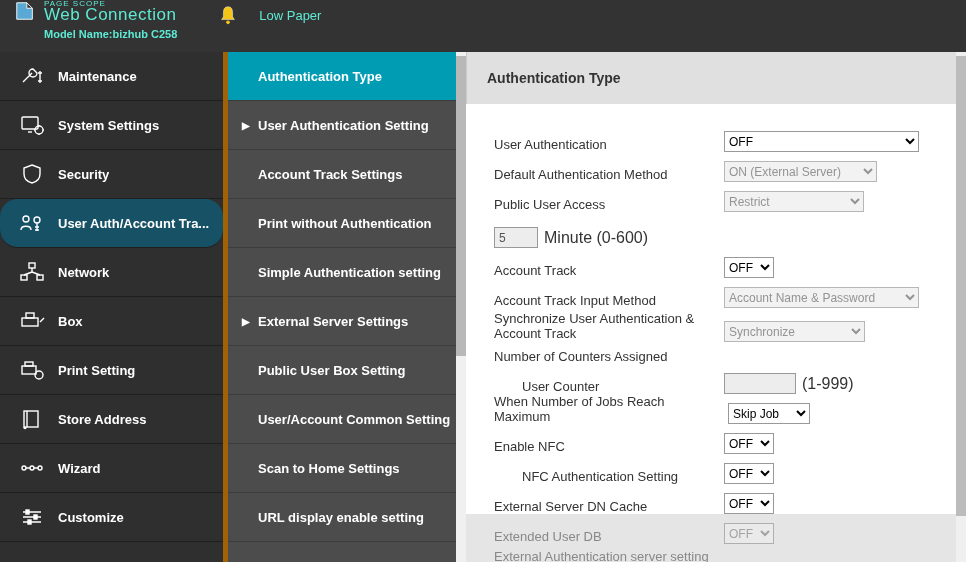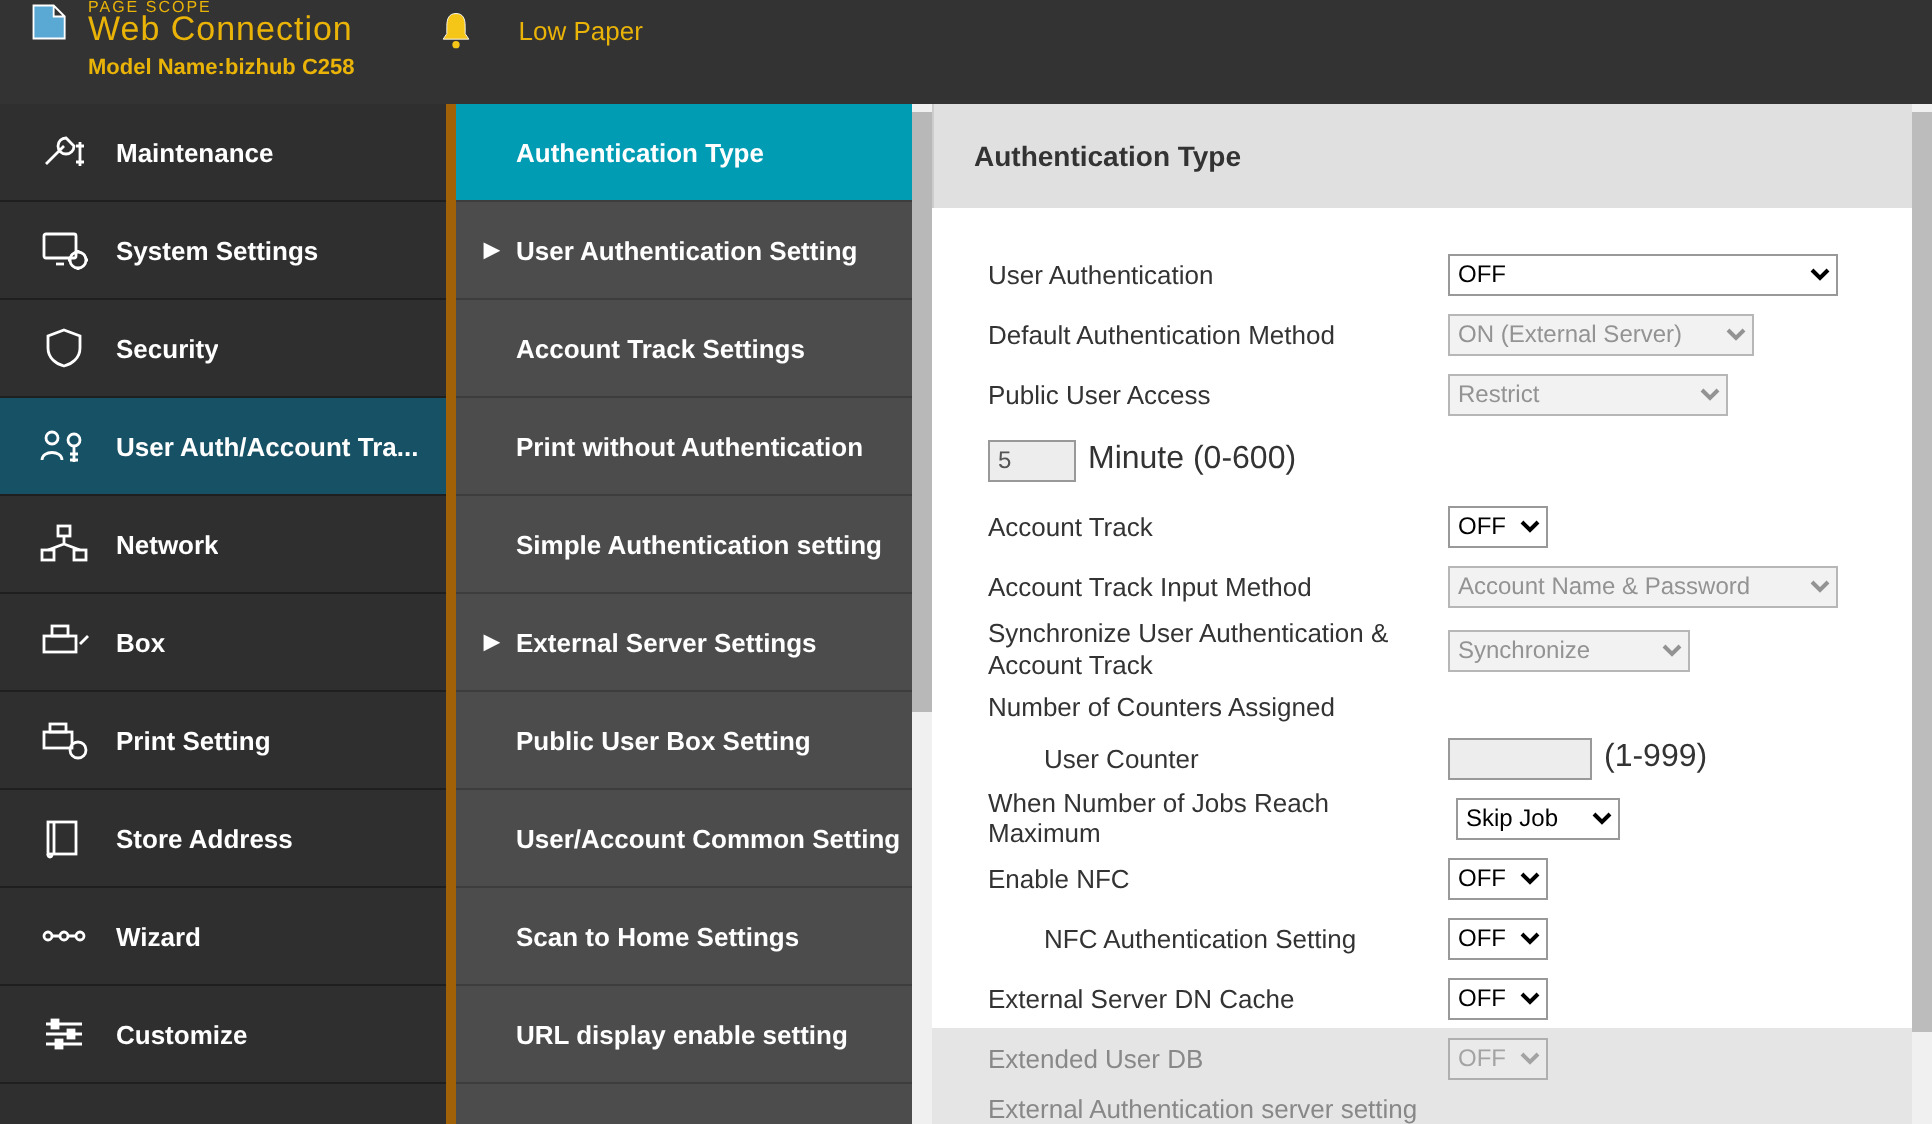--- a/index.html
+++ b/index.html
@@ -10,21 +10,21 @@
     color: #333;
     background: #fff;
     overflow: hidden;
   }
   .header {
     height: 52px;
     background: #333333;
     display: flex;
     align-items: center;
     padding: 0 14px 12px 14px;
-    color: #eab308;
+    color: #5eead4;
     position: relative;
   }
   .logo-block { display:flex; align-items:flex-start; gap:6px; }
   .logo-icon { width:22px; height:24px; }
   .title-block { display:flex; flex-direction:column; margin-left:2px; }
   .app-title { font-size:17px; letter-spacing:0.5px; line-height:1; font-weight: normal;}
   .model { font-size:11px; font-weight:bold; margin-top:5px;}
   .status-block { display:flex; align-items:center; gap:20px; margin-left:40px; margin-top:-10px;}
   .bell { width:22px; height:22px; }
   .status-text { font-size:13px; }
@@ -42,20 +42,21 @@
     color:#fff;
     font-size:13px;
     font-weight:bold;
     border-bottom:1px solid #1f1f1f;
     gap:12px;
     cursor:pointer;
   }
   .left-item.active {
     background: #235d70;
     background: linear-gradient(to bottom, #175165 0%, #175165 100%);
+    border-radius: 18px;
   }
   .left-item.active { background:#175165; }
   .nav-icon { width:28px; height:22px; display:flex; align-items:center; justify-content:center; flex:0 0 28px;}
   .nav-icon svg { stroke:#fff; fill:none; }
   .left-label { white-space:nowrap; overflow:hidden; text-overflow:ellipsis; max-width:160px;}
   .sub-nav {
     width:238px;
     background:#4c4c4c;
     display:flex; flex-direction:column;
     position: relative;
@@ -130,21 +131,21 @@
   .txt {
     font-size:12px;
     height:21px;
     border:1px solid #999;
     padding:0 4px;
   }
   .txt-disabled { background:#ededed; }
   .suffix { font-size:16px; }
   .section-disabled .lbl, .section-disabled .ctl, .section-disabled { color:#888; }
   .section-disabled .sel { background:#ededed; color:#888;}
-  .form-area .row { position:relative; z-index:1; }
+  .form-area .row { position:relative; z-index:1;align-items:flex-end; }
   .content-scroll {
     position:absolute; right:0; top:0; width:10px; height:100%;
     background:#f0f0f0;
   }
   .content-scroll .thumb {
     position:absolute; right:0; top:4px; width:10px; height:460px;
     background:#bcbcbc;
   }
 </style>
 </head>
@@ -373,21 +374,21 @@
       <div class="row">
         <div class="lbl">Account Track Input Method</div>
         <div class="ctl">
             <select class="sel sel-disabled" style="width:195px" disabled=""><option>Account Name &amp; Password</option></select>
           </div>
       </div>
 
       <div class="row" style="min-height:34px;">
         <div class="lbl" style="line-height:1.2;">Synchronize User Authentication &amp; Account Track</div>
         <div class="ctl">
-            <select class="sel sel-disabled" style="width:121px" disabled=""><option>Synchronize</option></select>
+            <select class="sel sel-disabled" style="width:141px" disabled=""><option>Synchronize</option></select>
           </div>
       </div>
 
       <div class="row" style="min-height:22px;">
         <div class="lbl">Number of Counters Assigned</div>
         <div class="ctl"></div>
       </div>
       <div class="row indent">
         <div class="lbl">User Counter</div>
         <div class="ctl">

